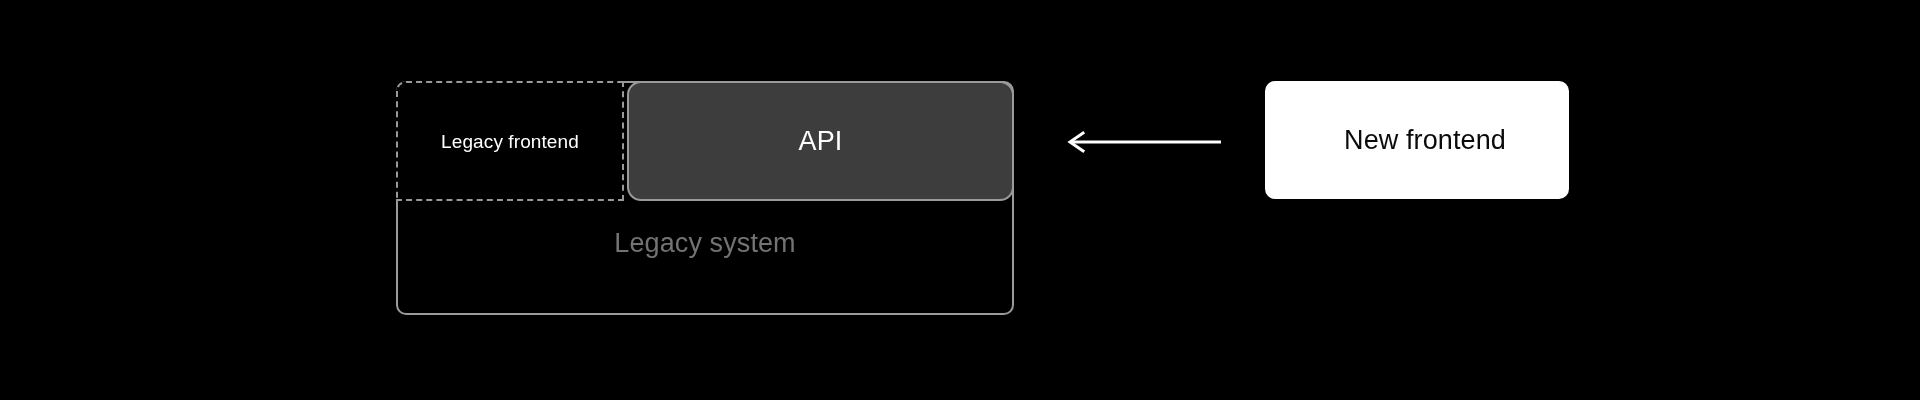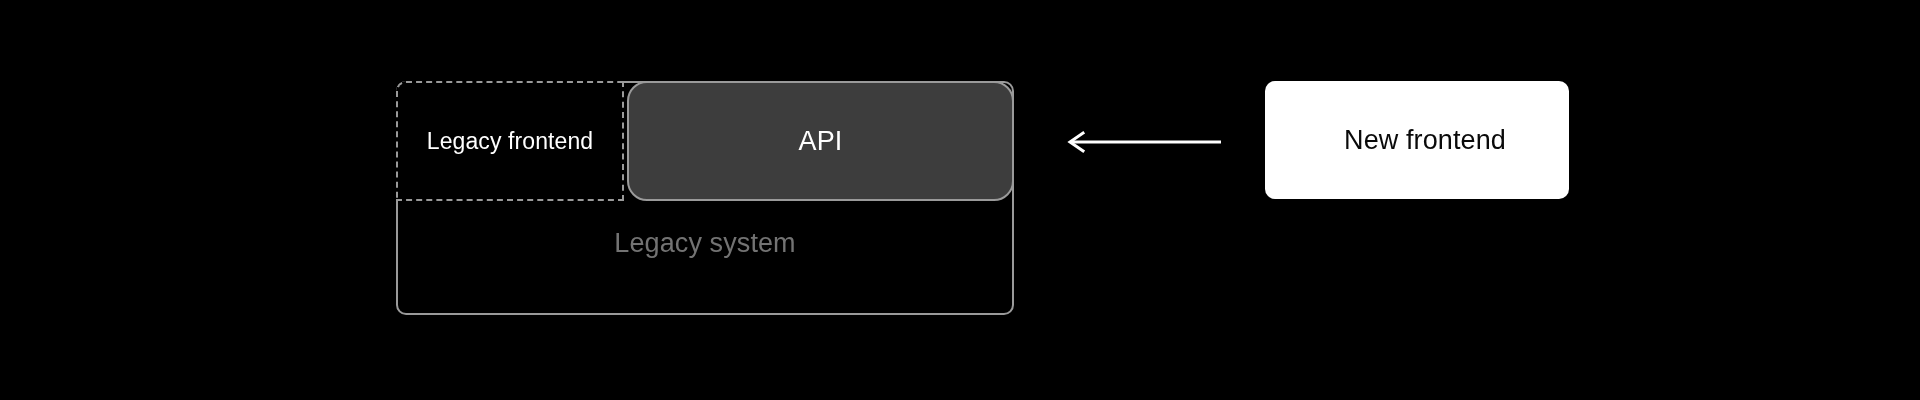--- a/index.html
+++ b/index.html
@@ -56,36 +56,36 @@
     border: 2px dashed #9a9a9a;
     border-radius: 10px 0 0 0;
     background: #000000;
     display: flex;
     align-items: center;
     justify-content: center;
     z-index: 3;
   }
   .legacy-frontend-label {
     color: #ffffff;
-    font-size: 23px;
+    font-size: 19px;
     line-height: 33px;
     text-align: center;
     letter-spacing: 0.1px;
   }
 
   
   .api-box {
     position: absolute;
     left: 627px;
     top: 81px;
     width: 387px;
     height: 120px;
     box-sizing: border-box;
     border: 2px solid #9a9a9a;
-    border-radius: 20px;
+    border-radius: 14px;
     background: #3d3d3d;
     display: flex;
     align-items: center;
     justify-content: center;
     z-index: 4;
   }
   .api-label {
     color: #ffffff;
     font-size: 27px;
     line-height: 32px;

